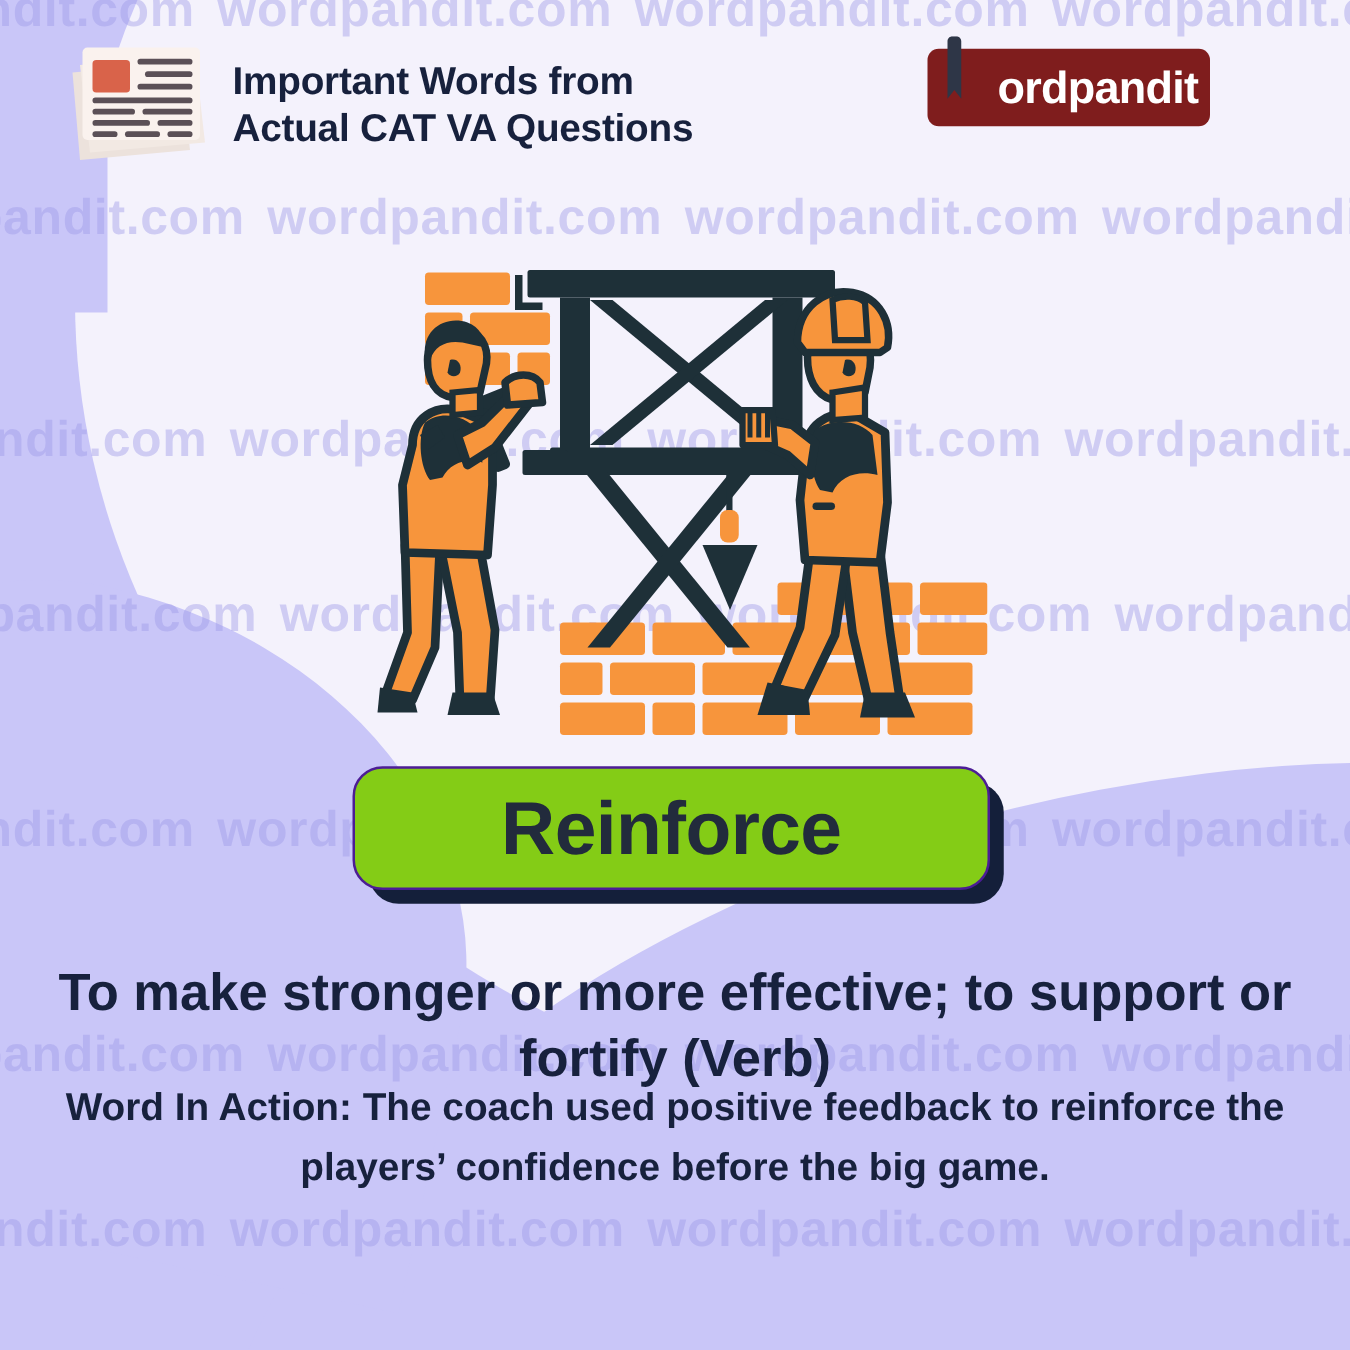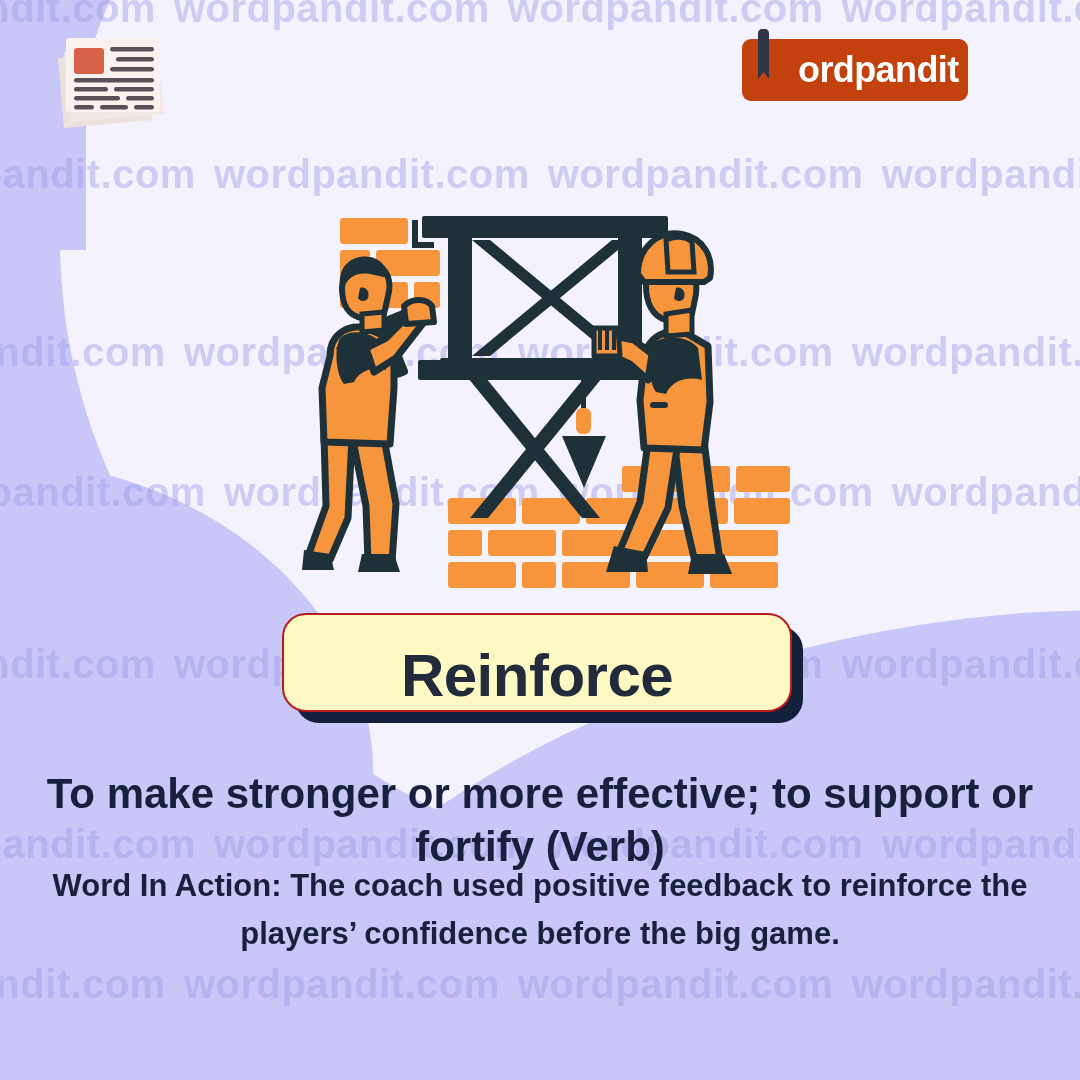--- a/index.html
+++ b/index.html
@@ -114,21 +114,21 @@
     letter-spacing: -0.2px;
   }
   .header-title .l2 { display: block; }
 
   .logo {
     position: absolute;
     left: 742px;
     top: 39px;
     width: 226px;
     height: 62px;
-    background: #c2410c;
+    background: #7f1d1d;
     border-radius: 9px;
   }
   .logo-mark {
     position: absolute;
     left: 10px;
     top: -10px;
     width: 46px;
     height: 58px;
   }
   .logo-text {
@@ -167,25 +167,25 @@
     height: 97px;
     background: #141f3a;
     border-radius: 24px;
   }
   .word-card {
     position: absolute;
     left: 0;
     top: 0;
     width: 506px;
     height: 95px;
-    background: #fef9c3;
-    border: 2px solid #b91c1c;
+    background: #84cc16;
+    border: 2px solid #4c1d95;
     border-radius: 24px;
     display: flex;
-    align-items: flex-end;
+    align-items: center;
     justify-content: center;
   }
   .word-text {
     font-size: 60px;
     font-weight: 700;
     color: #222b3c;
     letter-spacing: -0.5px;
   }
 
   
@@ -253,20 +253,24 @@
         <rect x="26" y="59" width="34" height="4.6" rx="2.3" fill="#5b5057"></rect>
         <rect x="66" y="59" width="40" height="4.6" rx="2.3" fill="#5b5057"></rect>
         <rect x="26" y="68" width="46" height="4.6" rx="2.3" fill="#5b5057"></rect>
         <rect x="78" y="68" width="28" height="4.6" rx="2.3" fill="#5b5057"></rect>
         <rect x="26" y="77" width="20" height="4.6" rx="2.3" fill="#5b5057"></rect>
         <rect x="52" y="77" width="28" height="4.6" rx="2.3" fill="#5b5057"></rect>
         <rect x="86" y="77" width="20" height="4.6" rx="2.3" fill="#5b5057"></rect>
       </svg>
     </div>
 
+    <div class="header-title">
+      <span>Important Words from</span>
+      <span class="l2">Actual CAT VA Questions</span>
+    </div>
 
     <div class="logo">
       <div class="logo-mark">
         <svg viewBox="0 0 46 58" width="46" height="58">
           <path d="M6 4 C6 1.8 7.8 0 10 0 L13 0 C15.2 0 17 1.8 17 4 L17 50 L11.5 43 L6 50 Z" fill="#2e3647"></path>
         </svg>
       </div>
       <div class="logo-text">ordpandit</div>
     </div>
   </div>

